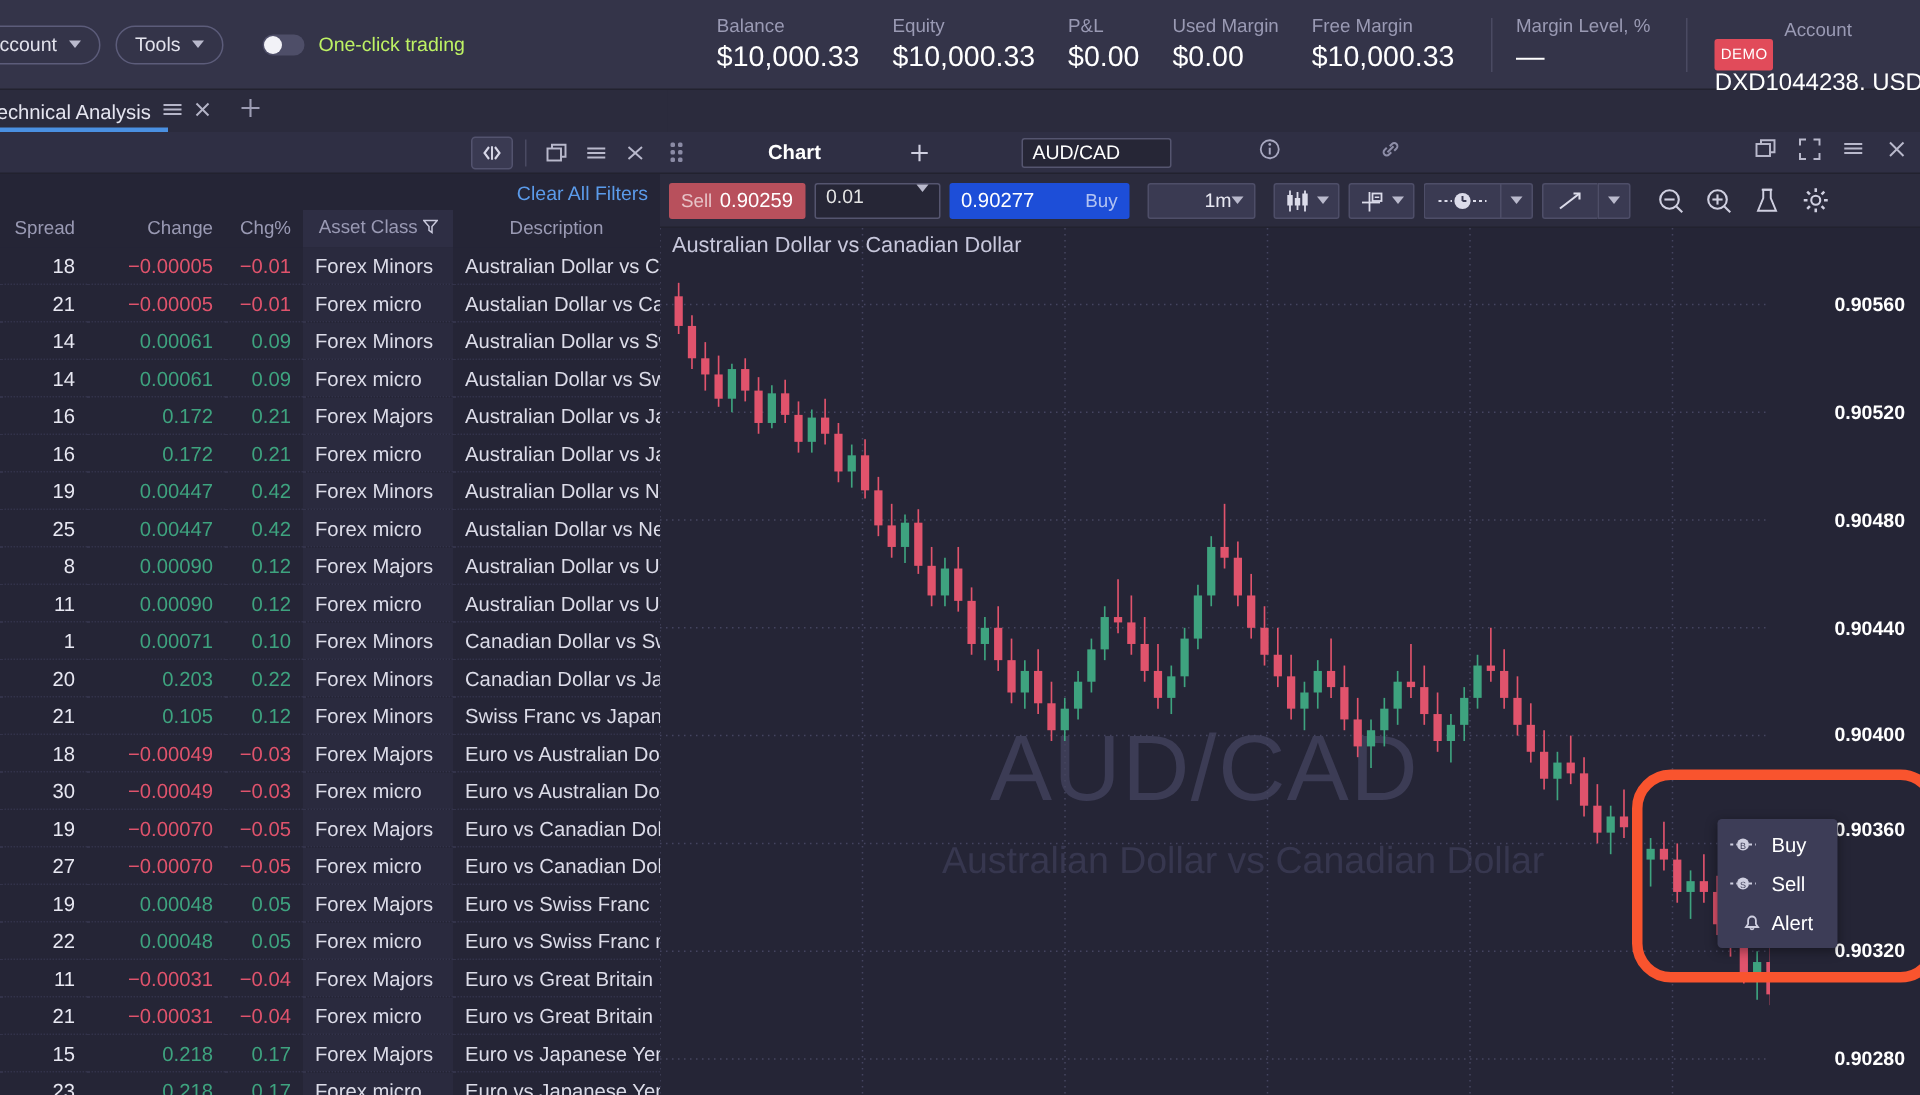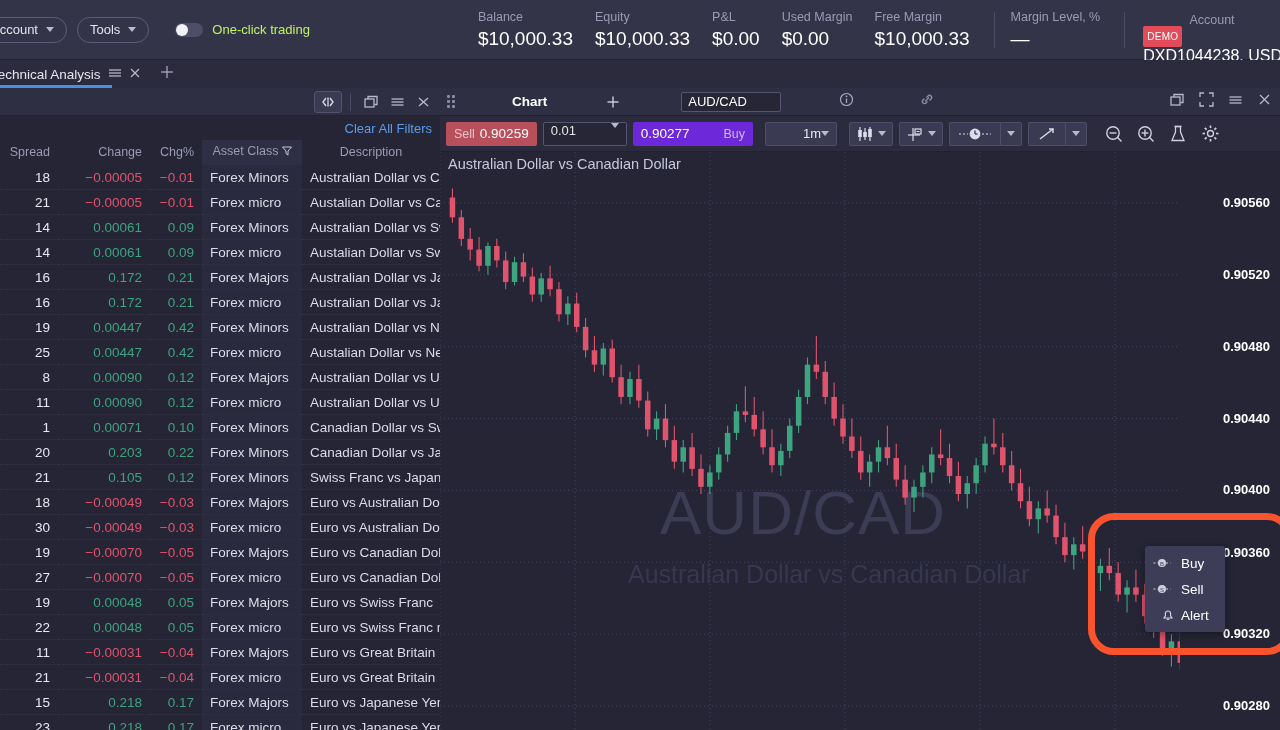--- a/index.html
+++ b/index.html
@@ -155,21 +155,21 @@
 
   .cp-toolbar {
     height: 36px; background: #2b2b3d; display: flex; align-items: center;
     gap: 6px; padding: 0 6px; border-bottom: 1px solid #22222f;
   }
   .sell-box, .buy-box {
     height: 24px; display: flex; align-items: center; gap: 5px;
     padding: 0 8px; border-radius: 2px; font-size: 13.5px; cursor: pointer;
   }
   .sell-box { background: #b8505c; }
-  .buy-box { background: #6d28d9; gap: 34px; }
+  .buy-box { background: #1d4ed8; gap: 34px; }
   .sb-word { color: rgba(255,255,255,.66); font-size: 12.5px; }
   .sb-price { color: #ffffff; }
   .vol-select {
     width: 84px; height: 24px; background: #262636; border: 1px solid #55556f;
     border-radius: 2px; display: flex; align-items: flex-start; justify-content: space-between;
     padding: 0 7px; font-size: 13px; color: #e5e5e5; cursor: pointer;
   }
   .tf-select {
     width: 72px; height: 24px; background: #3a3a52; border: 1px solid #4e4e68;
     border-radius: 2px; display: flex; align-items: center; justify-content: flex-end;

